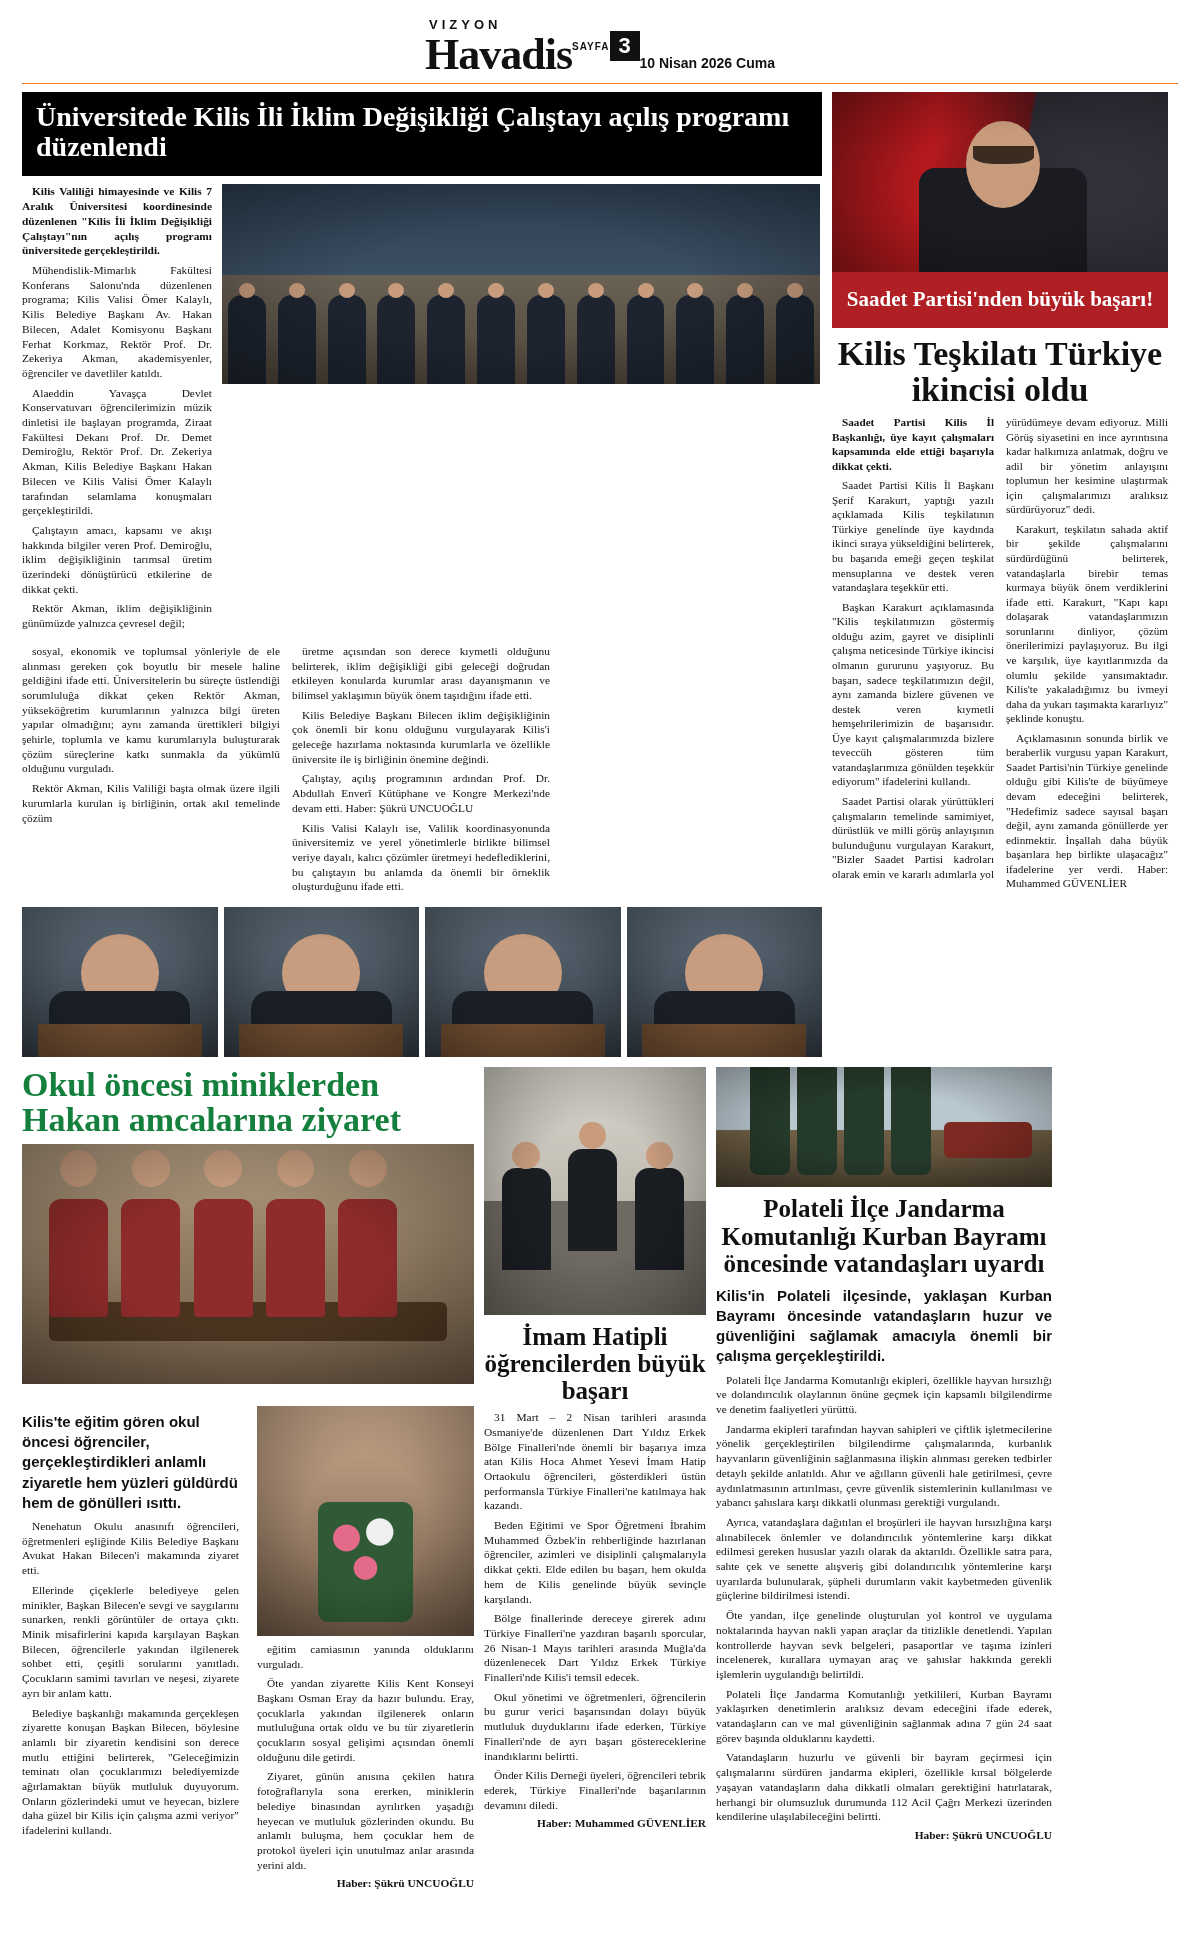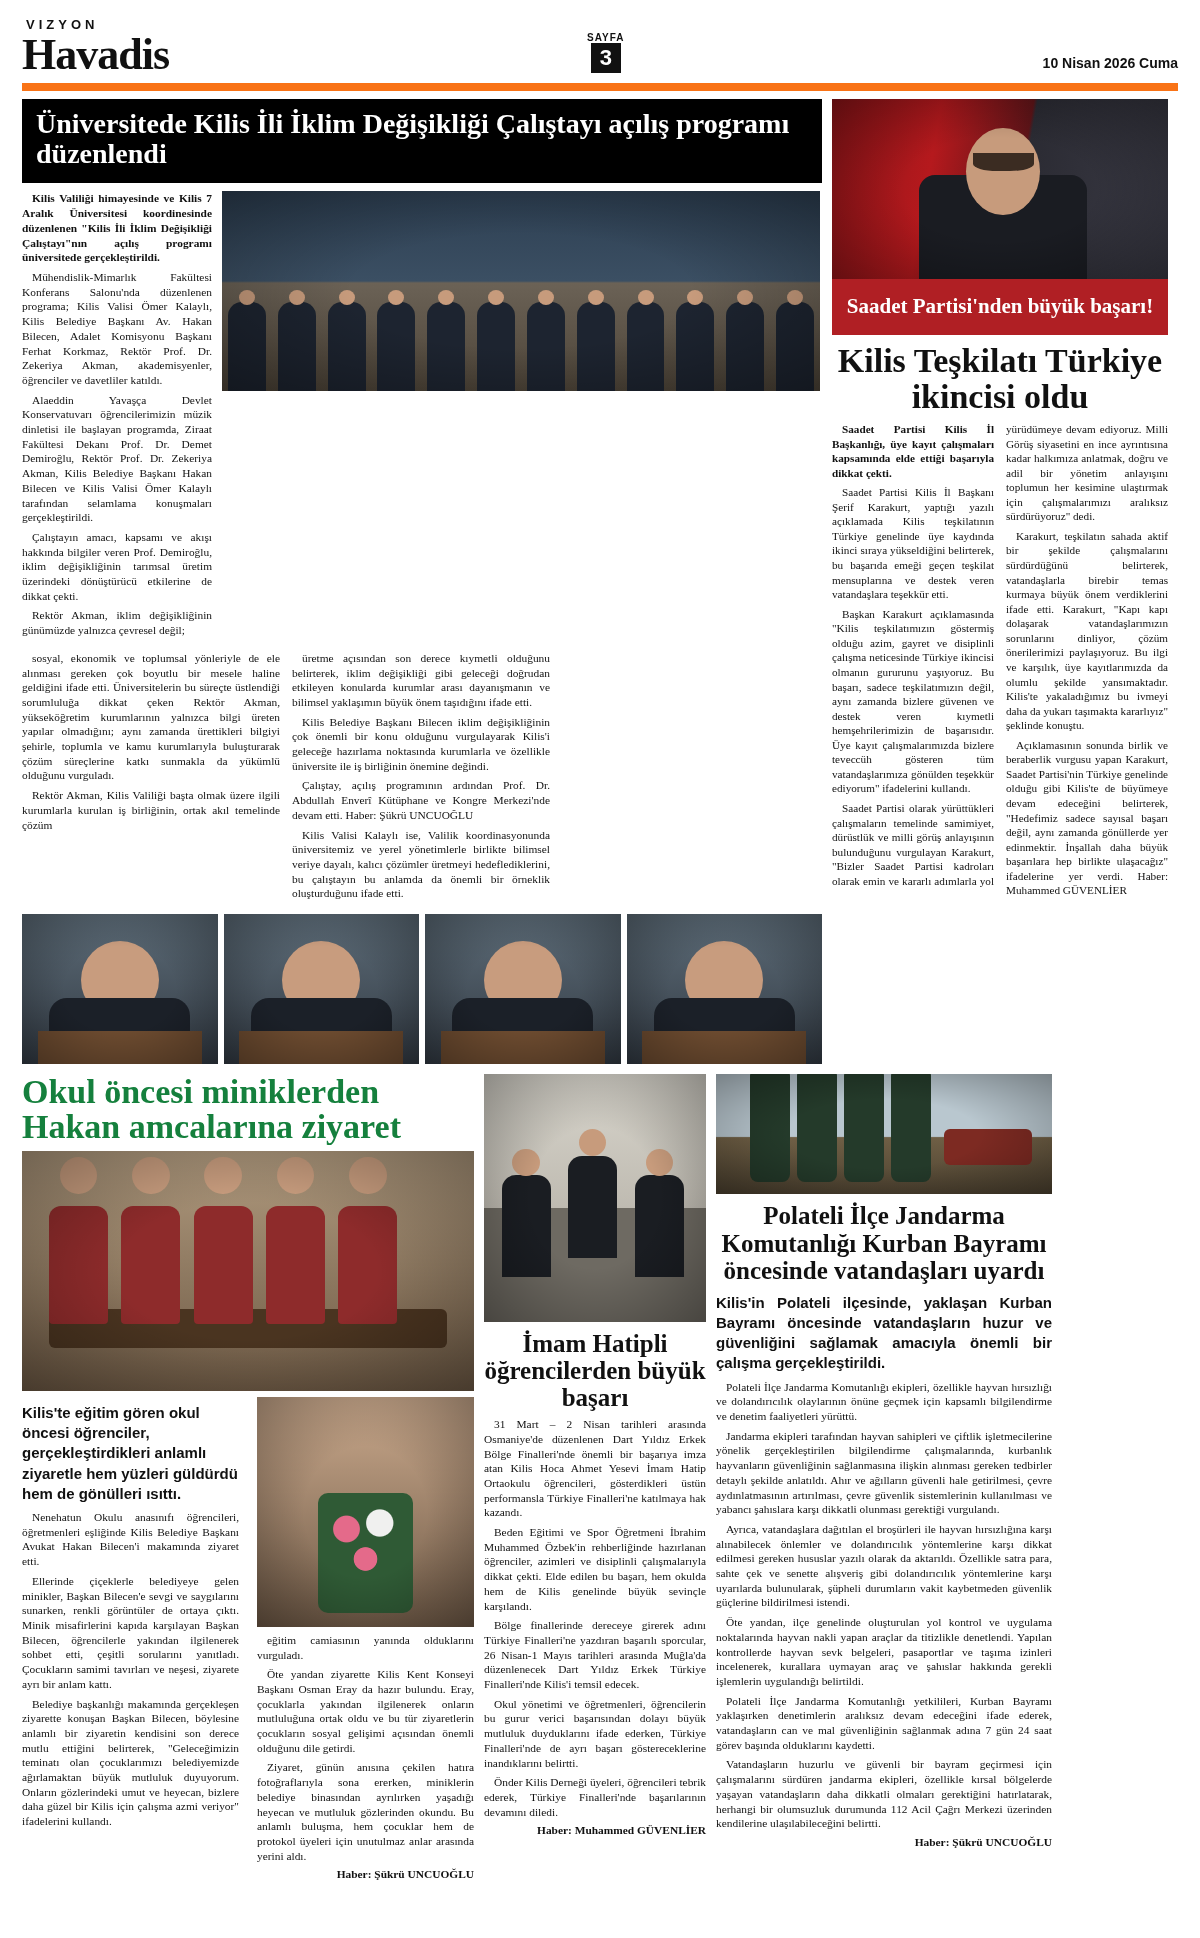--- a/index.html
+++ b/index.html
@@ -9,25 +9,25 @@
     height: 1938px;
     background: #ffffff;
     font-family: "Liberation Serif", serif;
     color: #111;
     position: relative;
     overflow: hidden;
   }
   .page { width:1200px; height:1938px; position:relative; padding: 18px 22px 10px 22px; }
 
   
-  .masthead { display:flex; align-items:flex-end; justify-content:space-between; border-bottom:8px solid #f97316; padding-bottom:6px; }
+  .masthead { display:flex; align-items:flex-end; justify-content:center; border-bottom:1px solid #f97316; padding-bottom:6px; }
   .logo-wrap { display:flex; flex-direction:column; line-height:1; }
   .logo-top { font-family:"Liberation Sans", sans-serif; font-size:13px; letter-spacing:4px; color:#111; margin-left:4px; margin-bottom:2px; font-weight:700;}
   .logo-main { font-family:Liberation Serif, serif; font-size:44px; font-weight:700; letter-spacing:-1px; }
-  .page-no-wrap { display:flex; flex-direction:column; align-items:center; margin-bottom:4px; }
+  .page-no-wrap { display:flex; flex-direction:row; align-items:center; margin-bottom:16px; }
   .page-no-label { font-family:"Liberation Sans", sans-serif; font-size:10px; font-weight:700; letter-spacing:1px; }
   .page-no-box { background:#111; color:#fff; font-family:"Liberation Sans", sans-serif; font-weight:700; font-size:22px; width:30px; height:30px; display:flex; align-items:center; justify-content:center; }
   .date { font-family:"Liberation Sans", sans-serif; font-size:14px; font-weight:700; margin-bottom:6px; }
 
   
   .content { display:flex; gap:10px; margin-top:8px; }
   .left-col { width:800px; }
   .right-col { width:336px; }
 
   
@@ -242,21 +242,21 @@
           </span>
         <span class="kid" style="left:54%;">
             <i></i>
           </span>
         <span class="kid" style="left:70%;">
             <i></i>
           </span>
         <span class="vig"></span>
       </div>
 
-      <div style="display:flex; gap:18px; margin-top:6px;">
+      <div style="display:flex; gap:18px; margin-top:22px;">
         <div style="width:220px;">
           <div class="kicker">Kilis'te eğitim gören okul öncesi öğrenciler, gerçekleştirdikleri anlamlı ziyaretle hem yüzleri güldürdü hem de gönülleri ısıttı.</div>
           <p class="txt">Nenehatun Okulu anasınıfı öğrencileri, öğretmenleri eşliğinde Kilis Belediye Başkanı Avukat Hakan Bilecen'i makamında ziyaret etti.</p>
           <p class="txt">Ellerinde çiçeklerle belediyeye gelen minikler, Başkan Bilecen'e sevgi ve saygılarını sunarken, renkli görüntüler de ortaya çıktı. Minik misafirlerini kapıda karşılayan Başkan Bilecen, öğrencilerle yakından ilgilenerek sohbet etti, çeşitli sorularını yanıtladı. Çocukların samimi tavırları ve neşesi, ziyarete ayrı bir anlam kattı.</p>
           <p class="txt">Belediye başkanlığı makamında gerçekleşen ziyarette konuşan Başkan Bilecen, böylesine anlamlı bir ziyaretin kendisini son derece mutlu ettiğini belirterek, "Geleceğimizin teminatı olan çocuklarımızı belediyemizde ağırlamaktan büyük mutluluk duyuyorum. Onların gözlerindeki umut ve heyecan, bizlere daha güzel bir Kilis için çalışma azmi veriyor" ifadelerini kullandı.</p>
         </div>
         <div style="width:220px;">
           <div class="flowers" style="height:230px; position:relative; overflow:hidden; margin-bottom:6px;">
             <span class="bouquet"></span>
               <span class="vig"></span>

